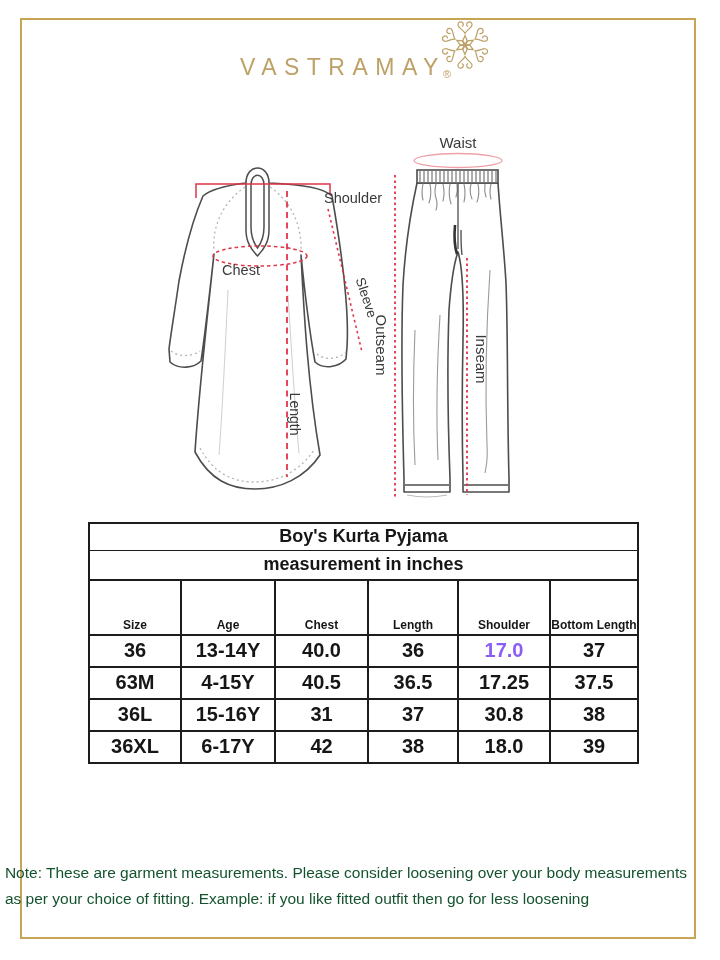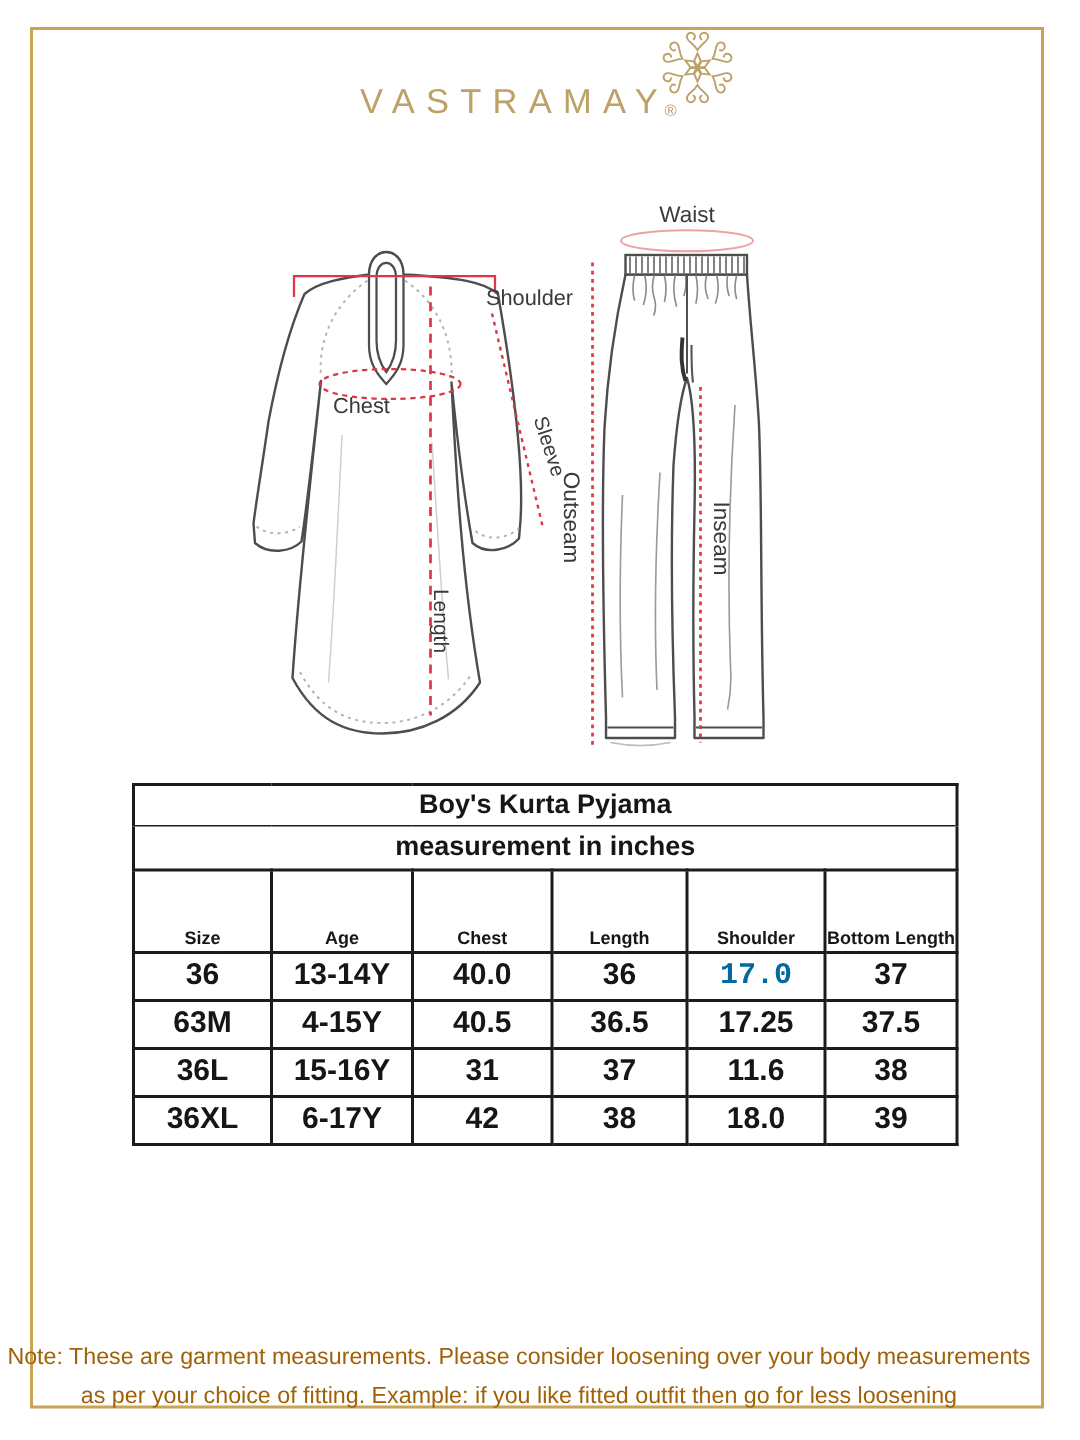--- a/index.html
+++ b/index.html
@@ -16,24 +16,24 @@
   .diagrams{position:absolute;left:100px;top:115px;width:540px;height:420px;}
   .diagrams text{fill:#3a3a3a;font-family:"Liberation Sans",sans-serif;}
   
   .size-table{position:absolute;left:88px;top:522px;width:549px;border-collapse:collapse;
               table-layout:fixed;text-align:center;color:#161616;font-weight:bold;}
   .size-table td,.size-table th{border:2px solid #1c1c1c;overflow:hidden;}
   .t-title{font-size:18px;padding:2px 0 3px;border-bottom-width:1px !important;}
   .t-sub{font-size:18px;padding:3px 0 4px;border-top-width:1px !important;}
   .size-table th{font-size:12px;height:51px;vertical-align:bottom;padding:0 0 2px;line-height:1.12;}
   .size-table td.v{font-size:20px;padding:3px 0 4px;}
-  .hl{color:#0369a1;font-family:Liberation Mono, monospace;}
-  
-  .note{position:absolute;right:33px;top:892px;text-align:center;font-size:15.5px;
-        line-height:26px;color:#a16207;white-space:nowrap;}
+  .hl{color:#8b5cf6;}
+  
+  .note{position:absolute;right:33px;top:860px;text-align:left;font-size:15.5px;
+        line-height:26px;color:#14532d;white-space:nowrap;}
 </style>
 </head>
 <body>
 
 <div class="page">
   <div class="frame"></div>
 
   <div class="logo-text">VASTRAMAY</div>
   <svg class="emblem" viewBox="0 0 52 52">
     <g stroke="#bda167" fill="none" stroke-width="1.3" stroke-linecap="round">
@@ -170,21 +170,21 @@
         <td class="v">40.5</td>
         <td class="v">36.5</td>
         <td class="v">17.25</td>
         <td class="v">37.5</td>
       </tr>
       <tr>
         <td class="v">36L</td>
         <td class="v">15-16Y</td>
         <td class="v">31</td>
         <td class="v">37</td>
-        <td class="v">11.6</td>
+        <td class="v">30.8</td>
         <td class="v">38</td>
       </tr>
       <tr>
         <td class="v">36XL</td>
         <td class="v">6-17Y</td>
         <td class="v">42</td>
         <td class="v">38</td>
         <td class="v">18.0</td>
         <td class="v">39</td>
       </tr>

